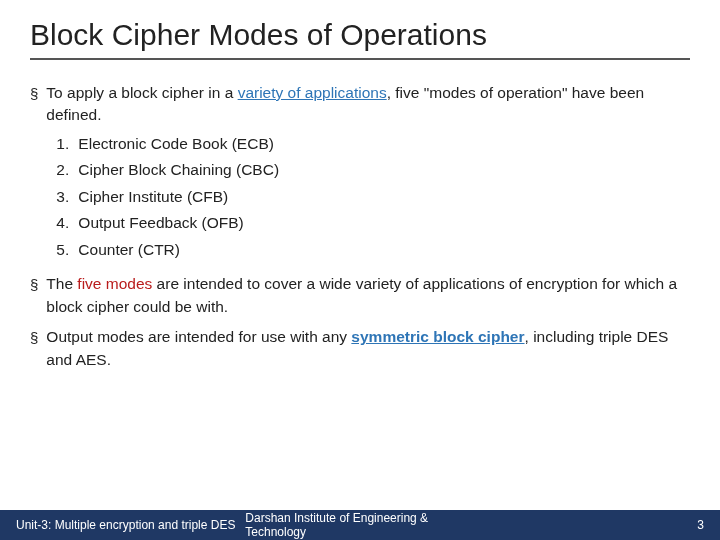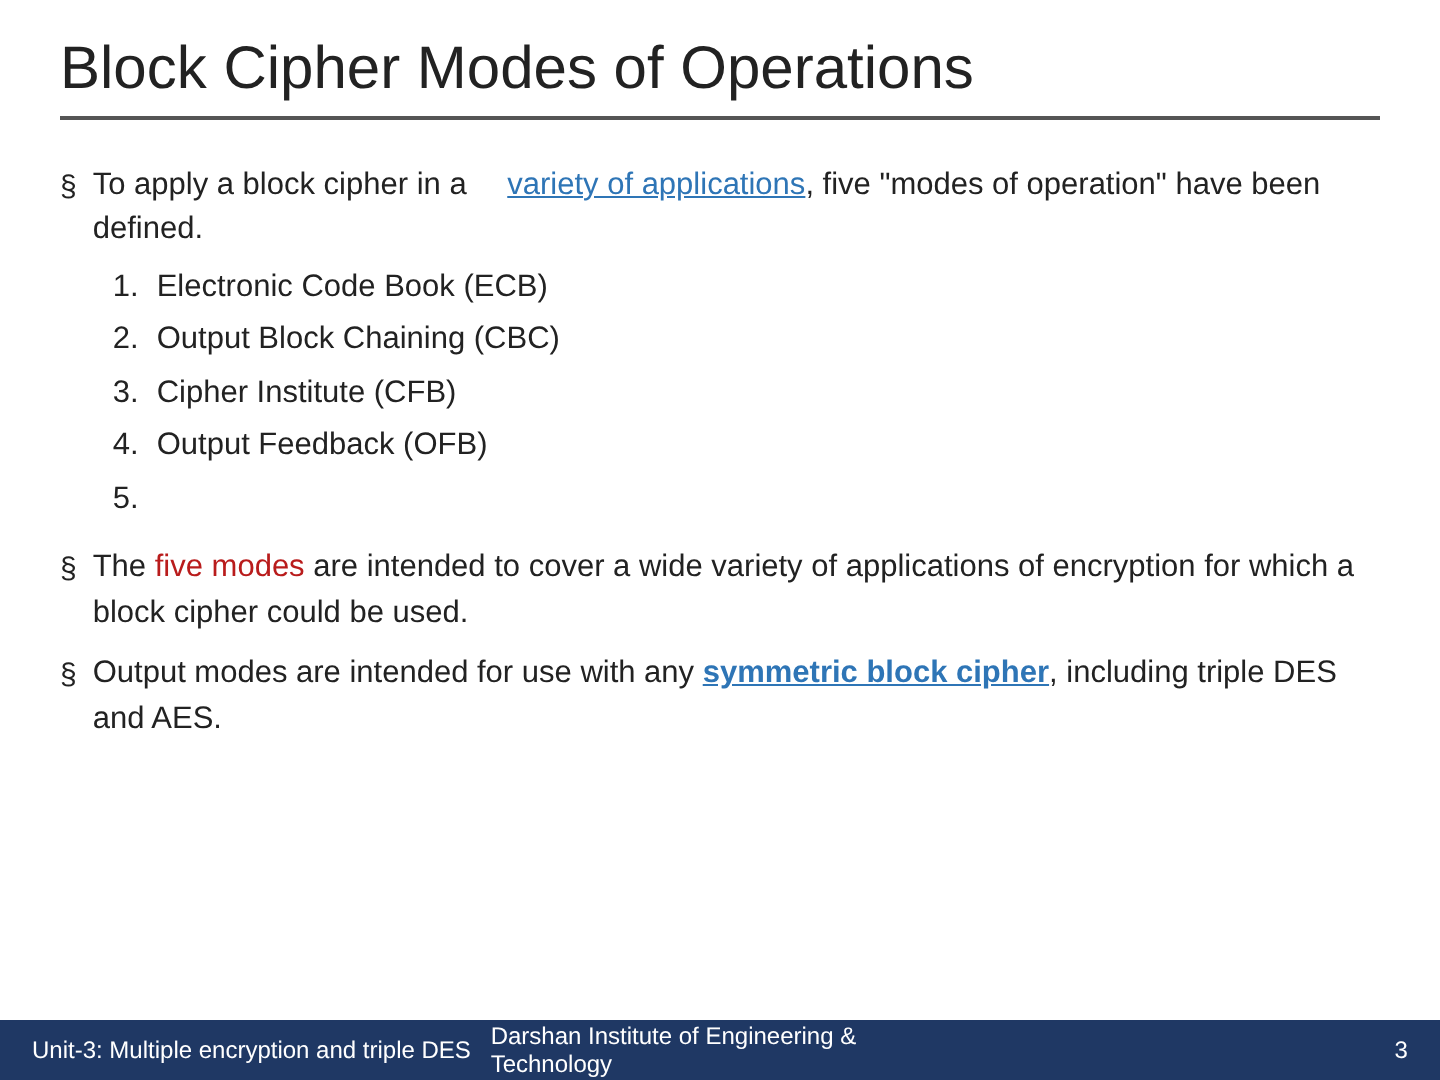--- a/index.html
+++ b/index.html
@@ -49,21 +49,20 @@
       flex-shrink: 0;
     }
 
     .bullet-text {
       flex: 1;
     }
 
     .highlight-link {
       color: #2e75b6;
       text-decoration: underline;
-      margin-left: 16px;
     }
 
     .highlight-green {
       color: #b91c1c;
       font-weight: 500;
     }
 
     .highlight-blue {
       color: #2e75b6;
       text-decoration: underline;
@@ -126,41 +125,42 @@
         <span>To apply a block cipher in a </span><span class="highlight-link">variety of applications</span><span>, five "modes of operation" have been defined.</span>
 
         
         <div class="numbered-list">
           <div class="numbered-item">
             <span class="num">1.</span>
             <span>Electronic Code Book (ECB)</span>
           </div>
           <div class="numbered-item">
             <span class="num">2.</span>
-            <span>Output Block Chaining (CBC)</span>
+            <span>Cipher Block Chaining (CBC)</span>
           </div>
           <div class="numbered-item">
             <span class="num">3.</span>
             <span>Cipher Institute (CFB)</span>
           </div>
           <div class="numbered-item">
             <span class="num">4.</span>
             <span>Output Feedback (OFB)</span>
           </div>
           <div class="numbered-item">
             <span class="num">5.</span>
+            <span>Counter (CTR)</span>
           </div>
         </div>
       </div>
     </div>
 
     <div class="bullet-item">
       <span class="bullet-symbol">§</span>
       <div class="bullet-text">
-        <span>The </span><span class="highlight-green">five modes</span><span> are intended to cover a wide variety of applications of encryption for which a block cipher could be used.</span>
+        <span>The </span><span class="highlight-green">five modes</span><span> are intended to cover a wide variety of applications of encryption for which a block cipher could be with.</span>
       </div>
     </div>
 
     <div class="bullet-item">
       <span class="bullet-symbol">§</span>
       <div class="bullet-text">
         <span>Output modes are intended for use with any </span><span class="highlight-blue">symmetric block cipher</span><span>, including triple DES and AES.</span>
       </div>
     </div>
 

